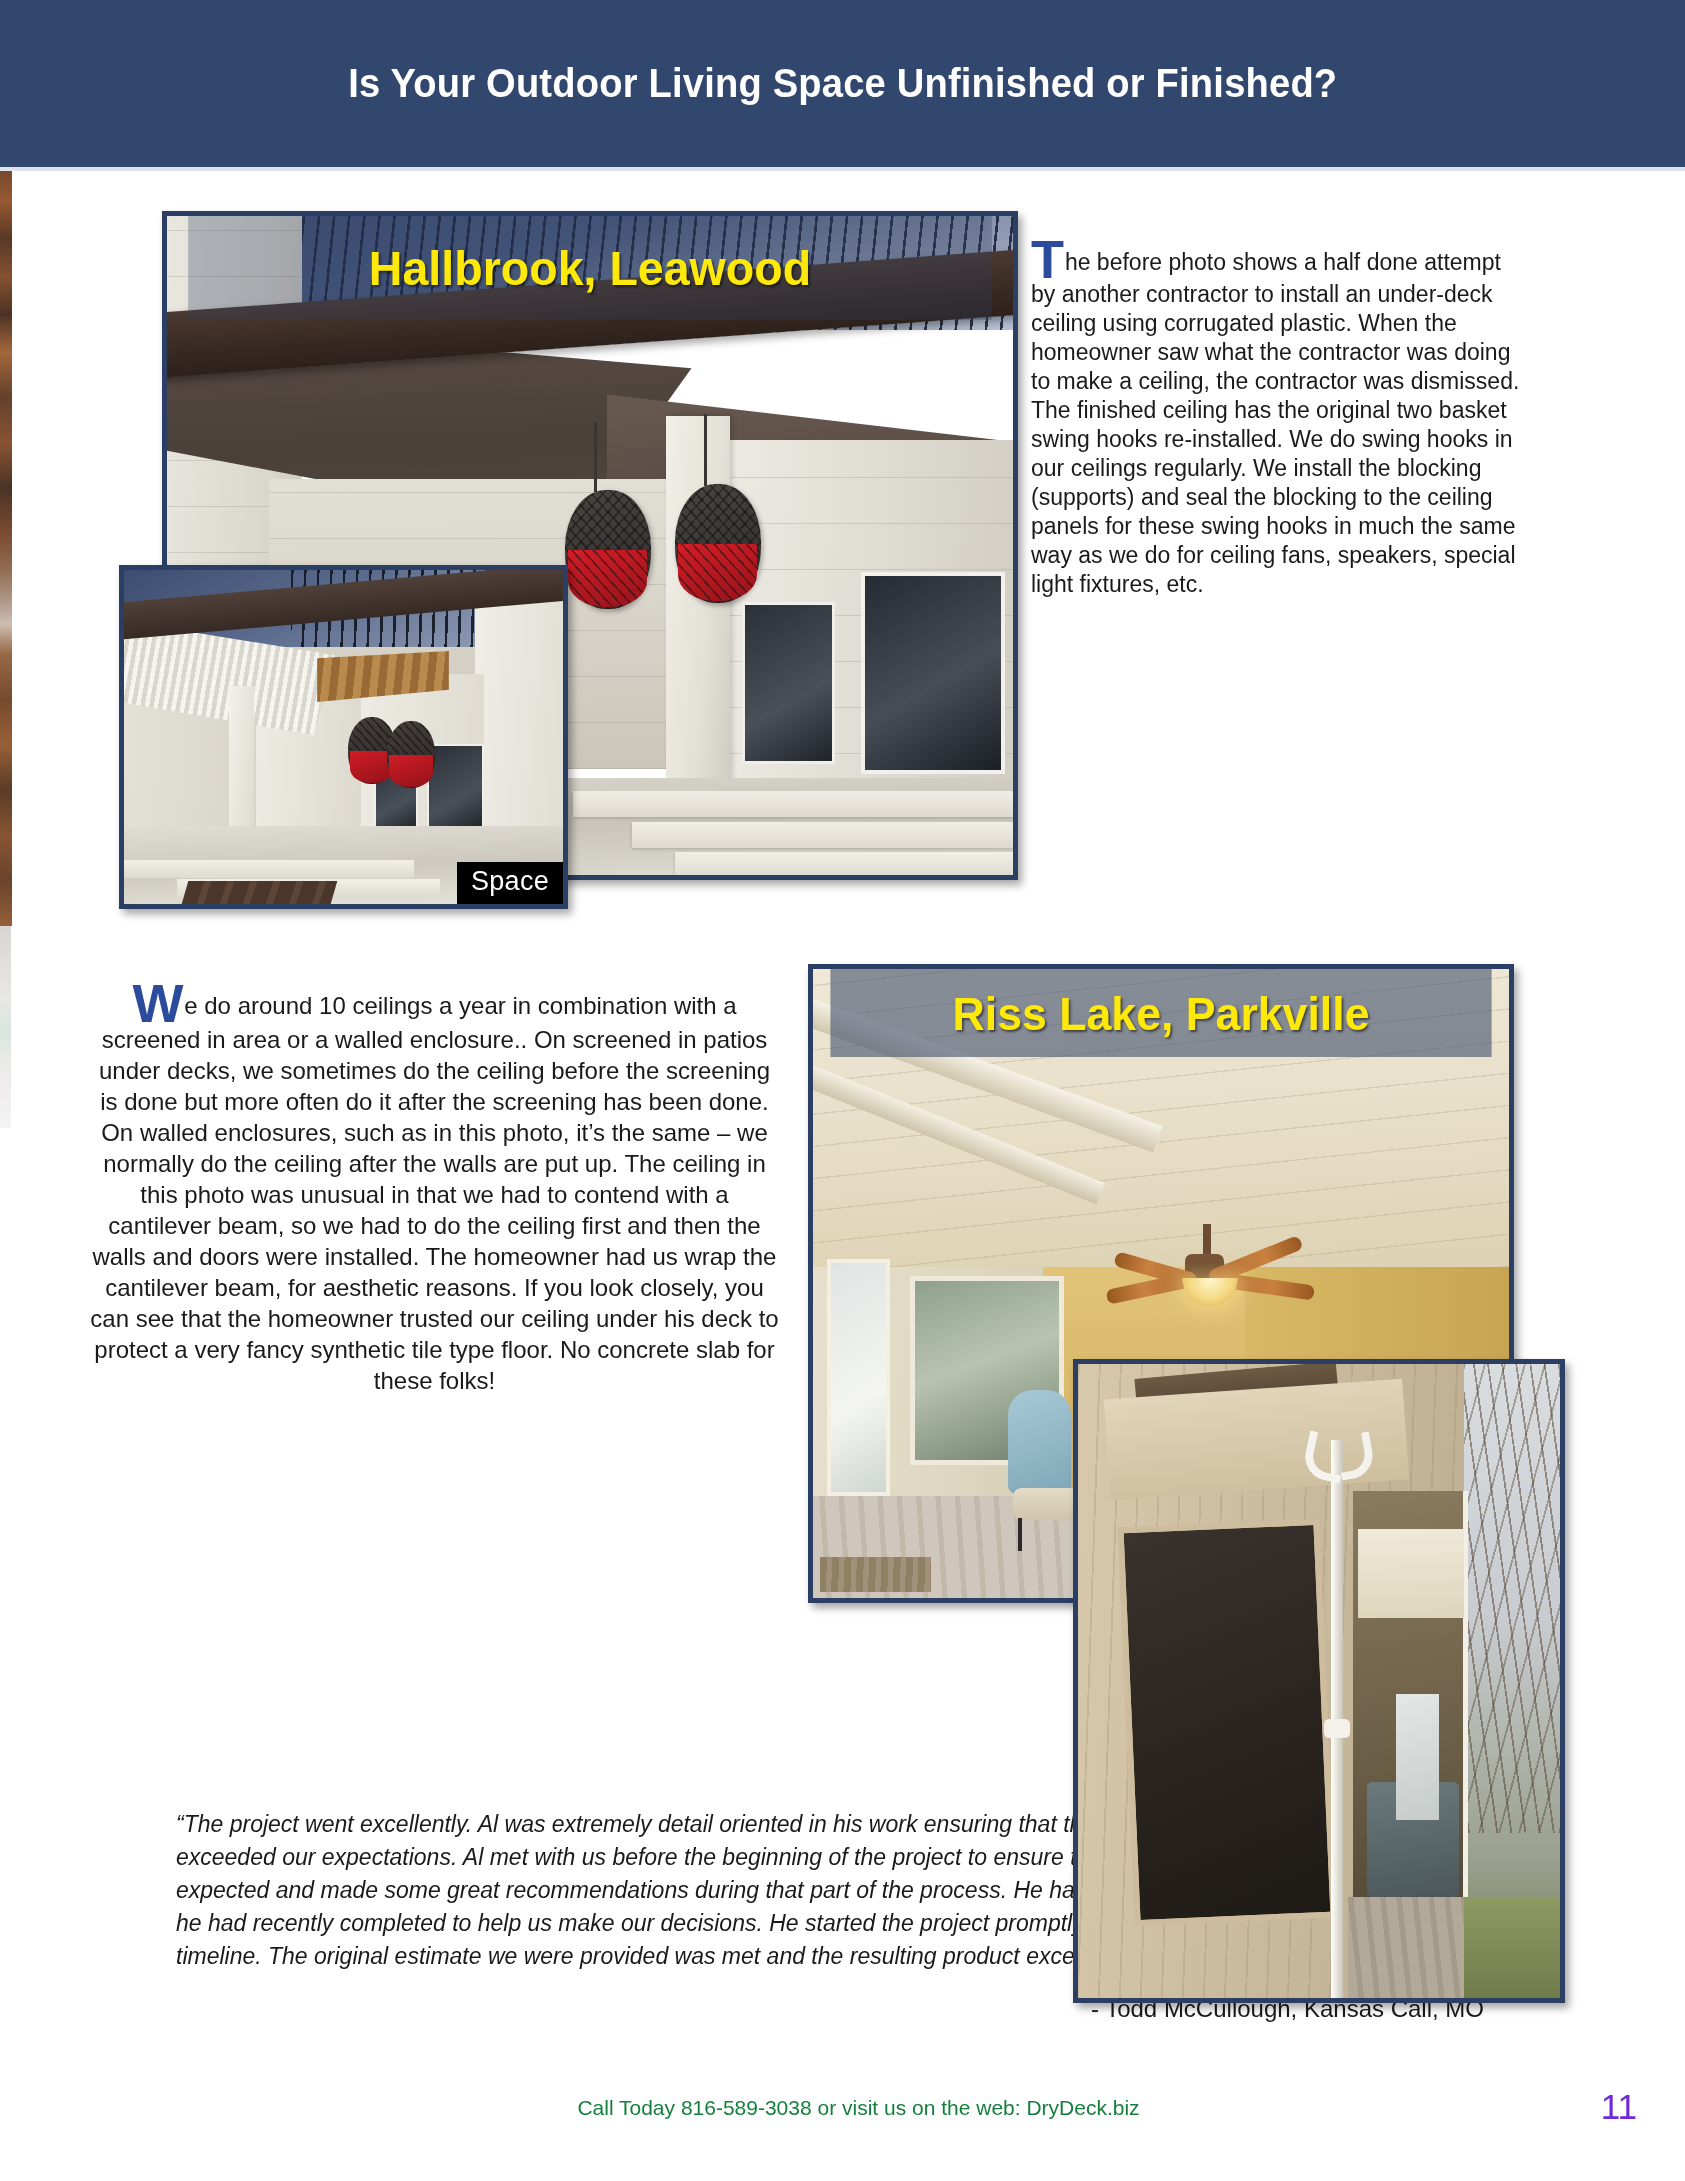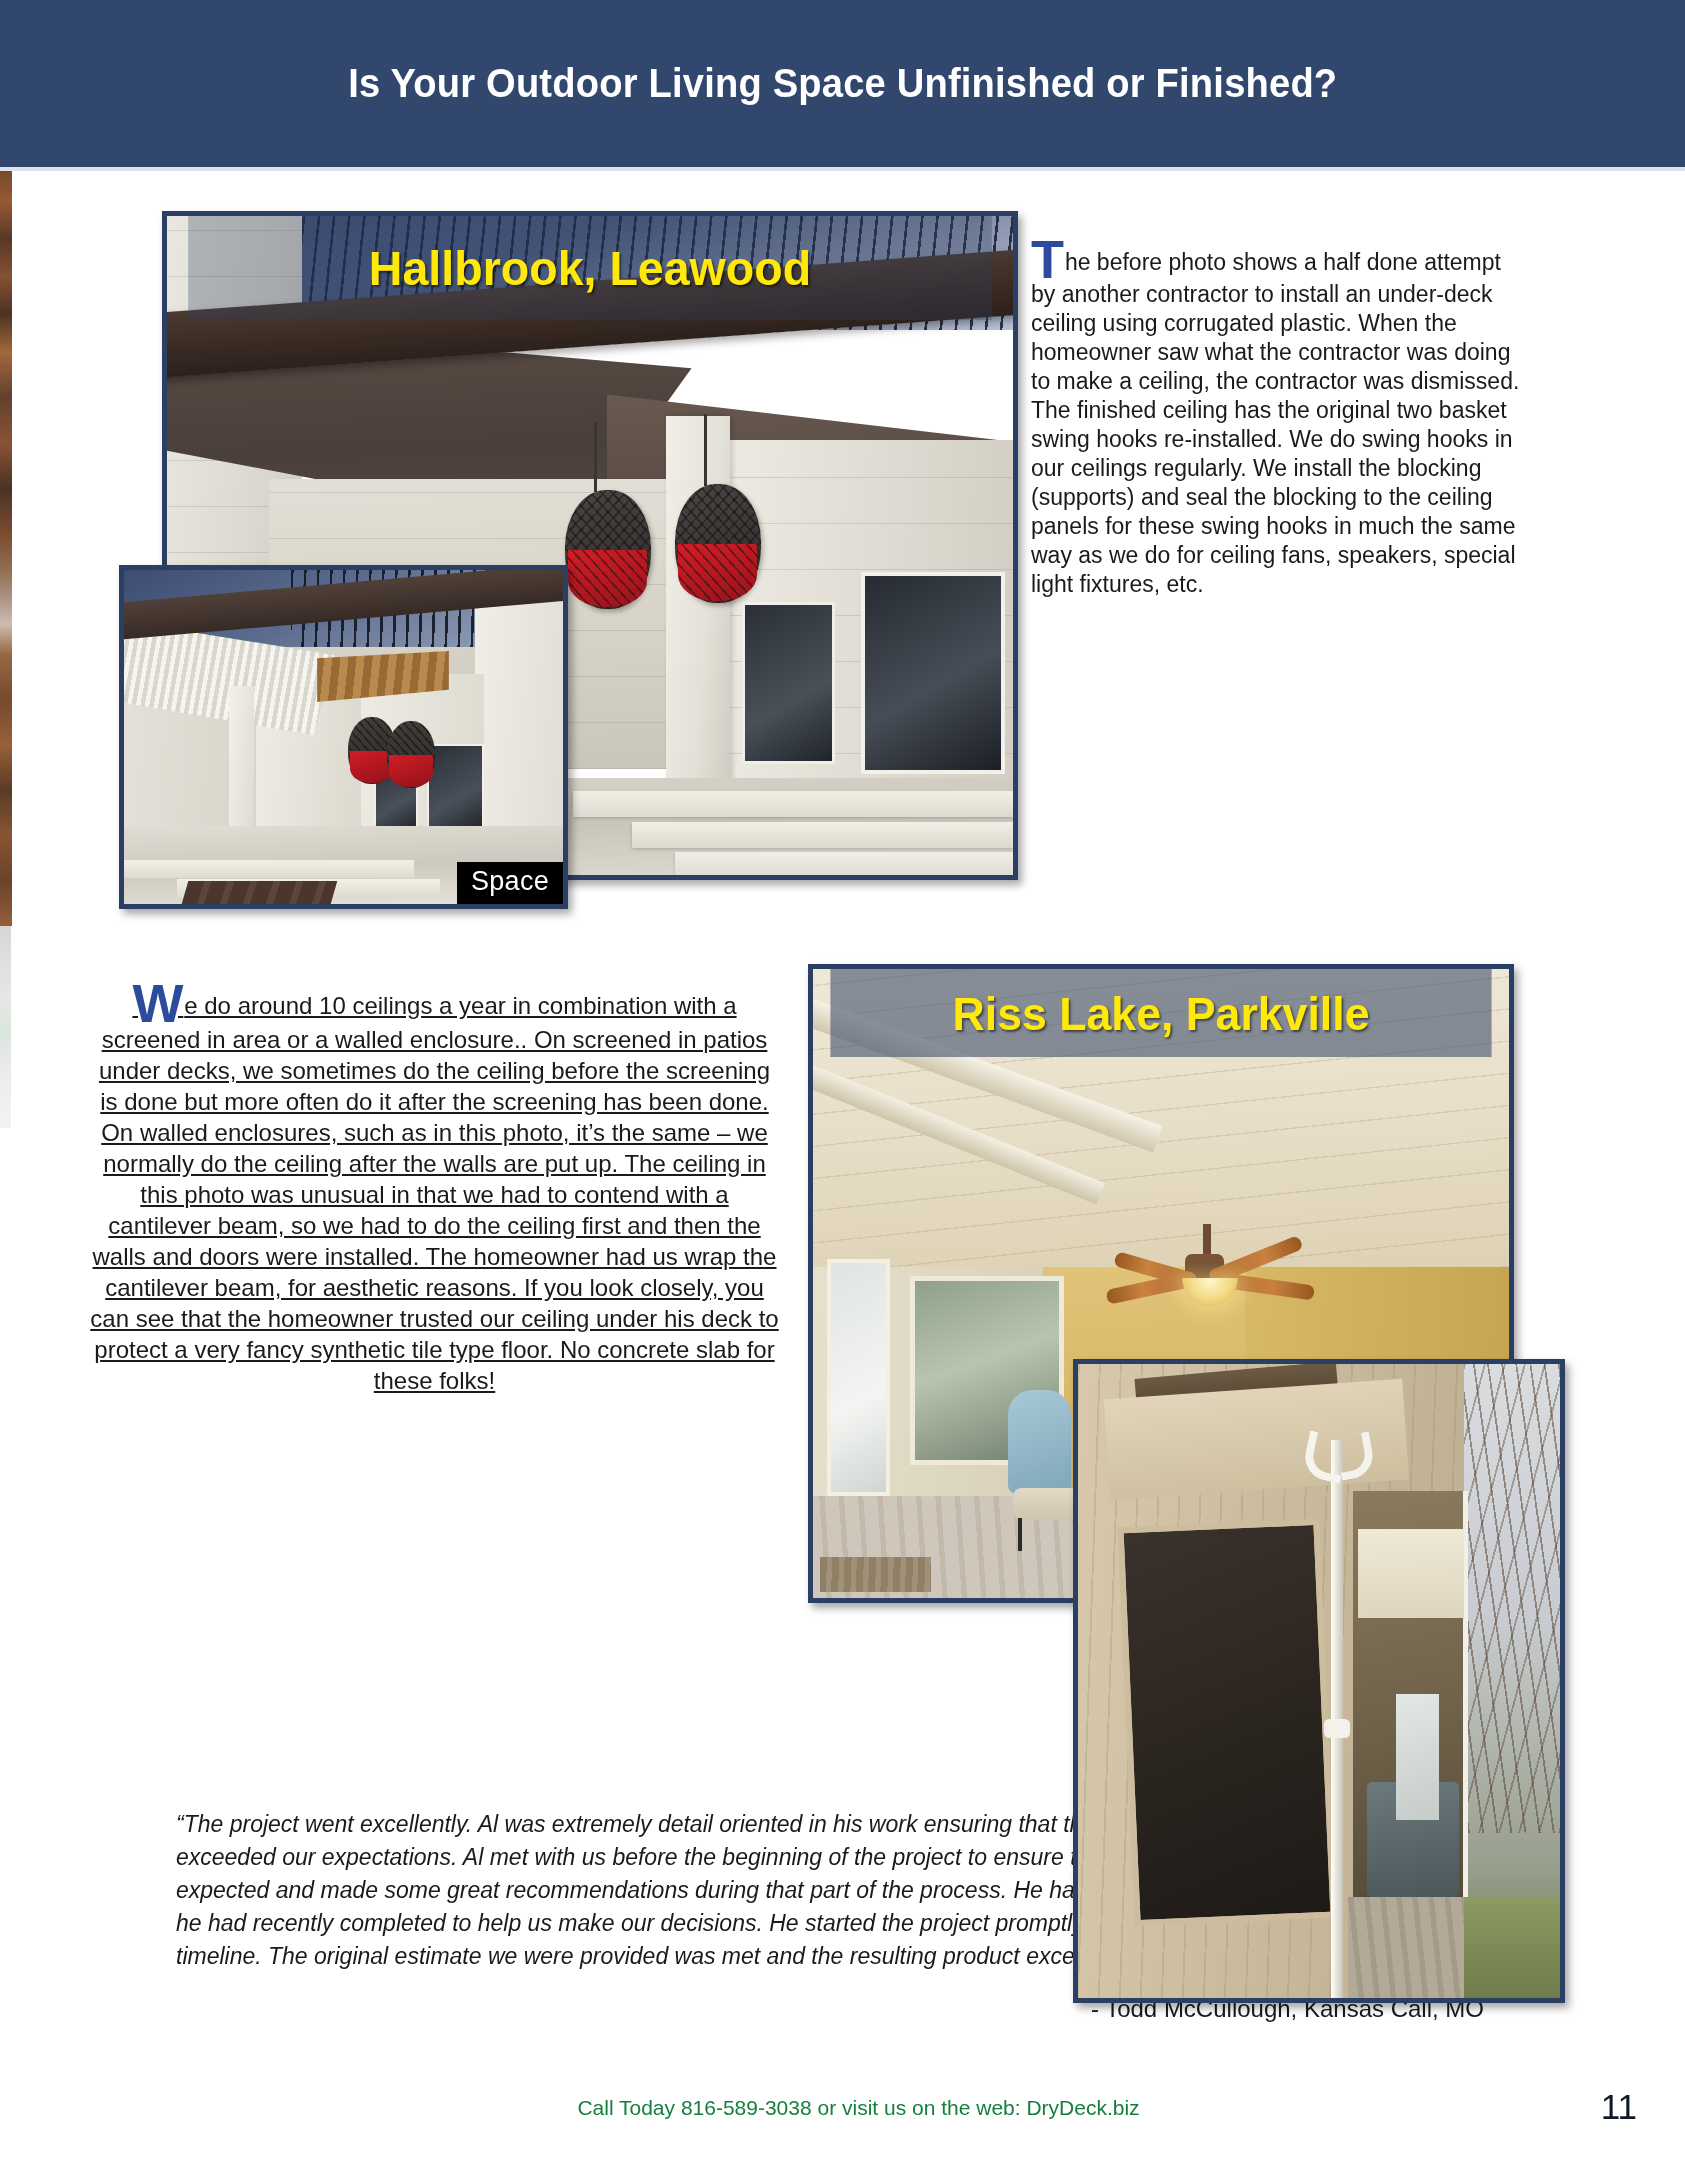--- a/index.html
+++ b/index.html
@@ -260,21 +260,20 @@
   
   .col-right-text {
     position:absolute; left:1031px; top:239px; width:500px;
     font-size:23px; line-height:29px; color:#1a1a1a;
     text-align:left;
   }
   .col-left-text {
     position:absolute; left:88px; top:983px; width:693px;
     font-size:24px; line-height:31px; color:#1a1a1a;
     text-align:center;
-    text-decoration:underline;
   }
   .dropcap-inline {
     color:#2d4b9c; font-weight:bold; font-size:54px; line-height:0.75;
     vertical-align:-8px; padding-right:0.9px;
   }
 
   
   .testimonial {
     position:absolute; left:176px; top:1808px; width:1308px;
     font-style:italic; font-size:23px; line-height:33px; color:#1a1a1a;
@@ -286,21 +285,21 @@
     font-style:normal;
   }
 
   
   .footer-contact {
     position:absolute; left:16px; top:2096px; width:1685px;
     text-align:center; font-size:21px; color:#15803d;
   }
   .footer-pagenum {
     position:absolute; right:48px; top:2087px;
-    font-size:35px; color:#0f172a;
+    font-size:35px; color:#6d28d9;
   }
 </style>
 </head>
 <body>
 
 <div class="header-band">
   <div class="header-title">Is Your Outdoor Living Space Unfinished or Finished?</div>
 </div>
 <div class="header-rule"></div>
 

